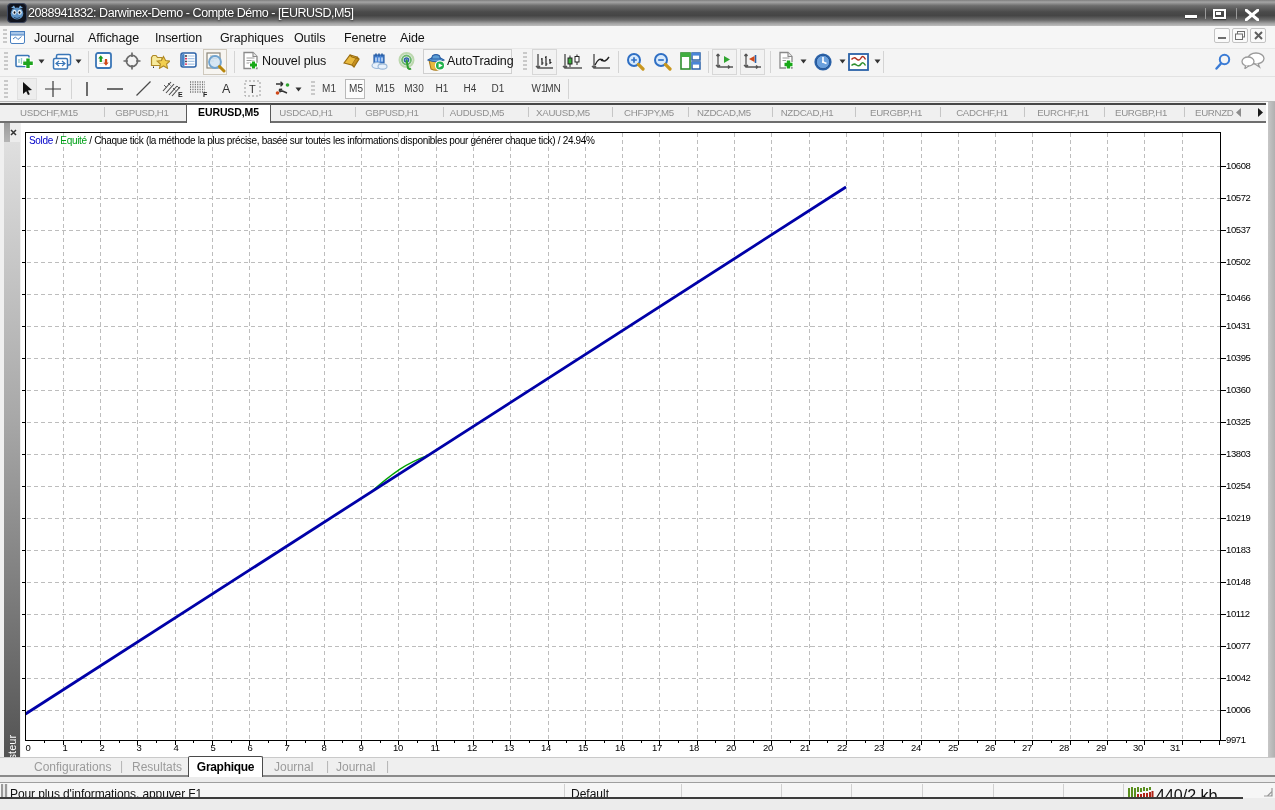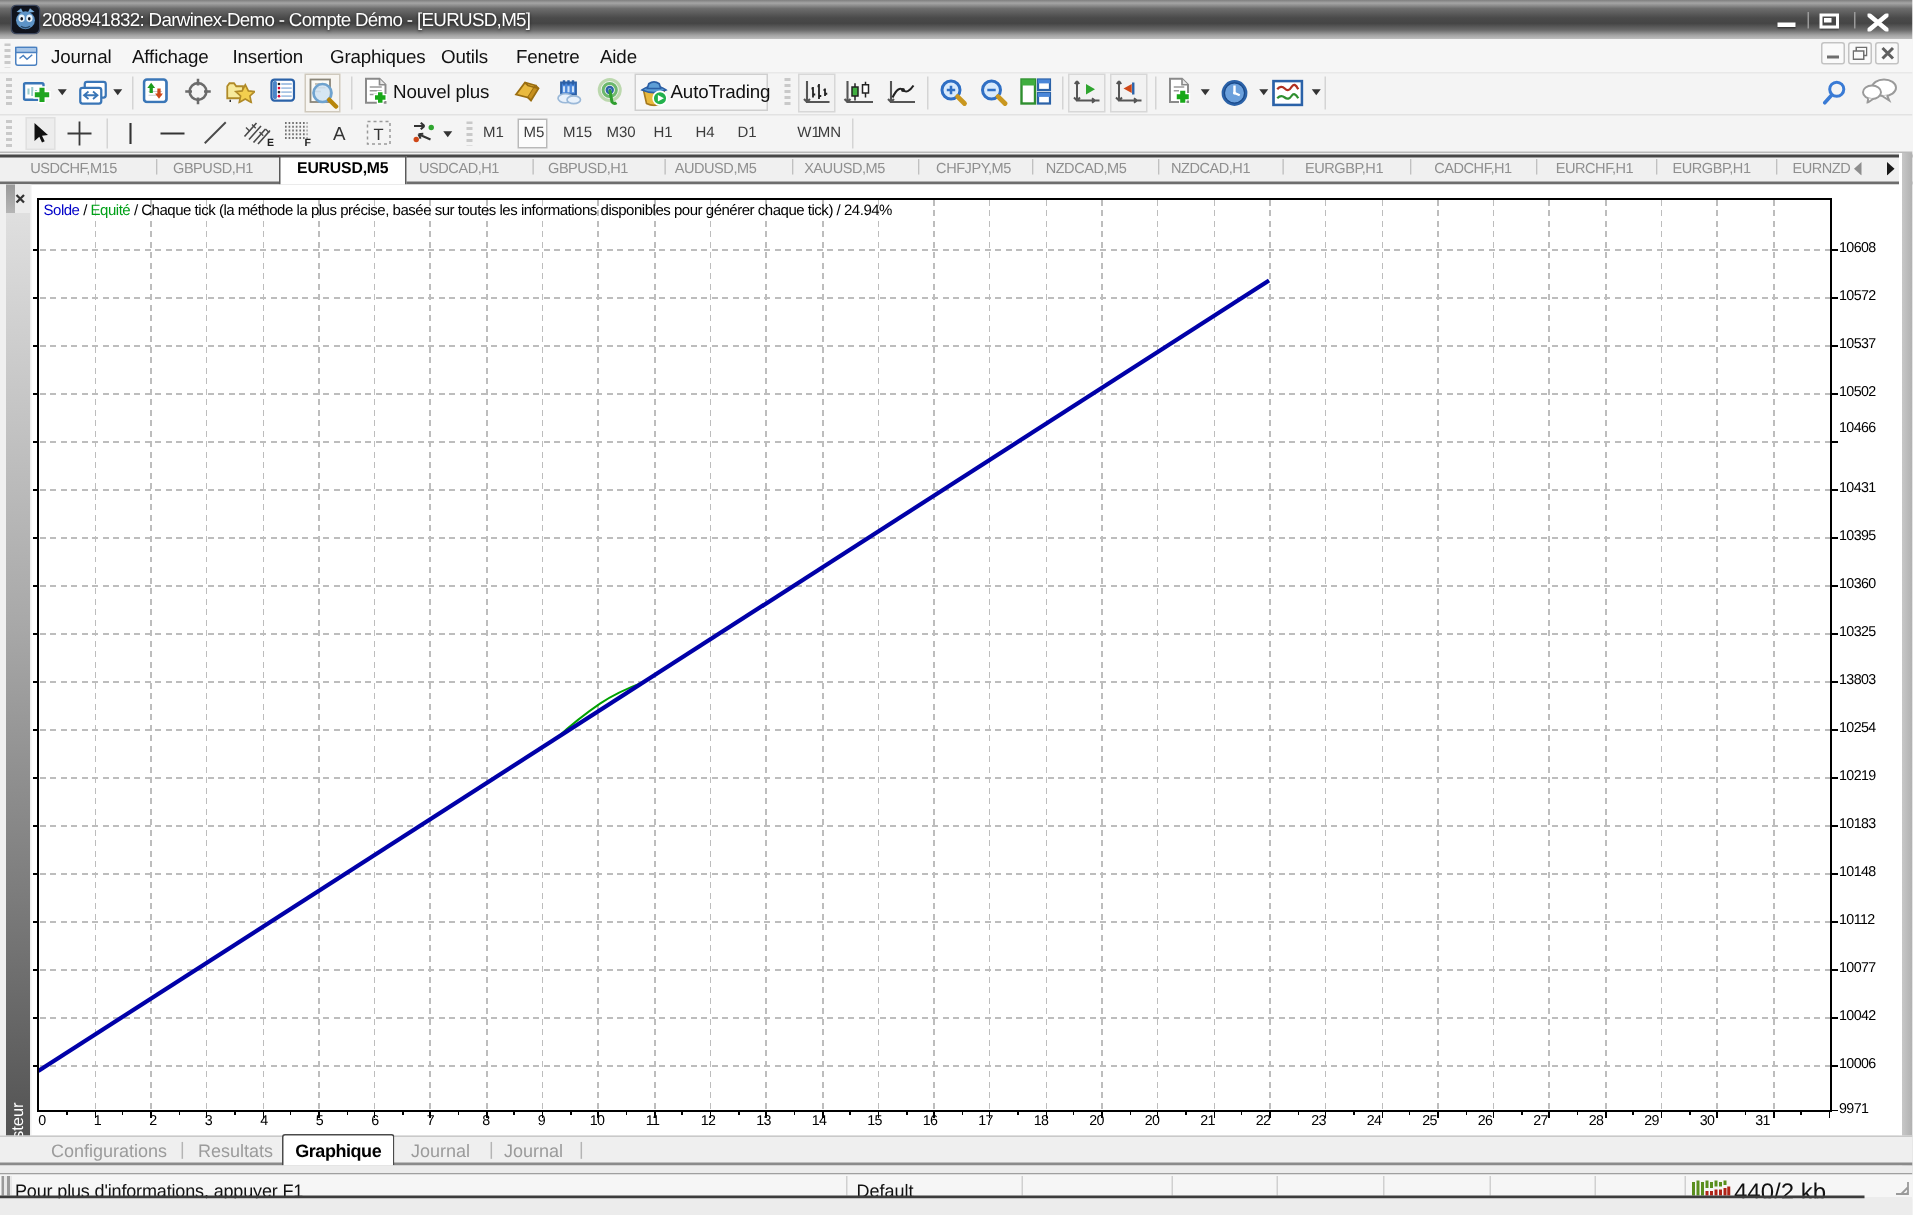--- a/index.html
+++ b/index.html
@@ -369,21 +369,21 @@
 <path d="M1221.0 43.5h4.5M1221.0 75.5h4.5M1221.0 107.5h4.5M1221.0 139.5h4.5M1221.0 171.5h4.5M1221.0 203.5h4.5M1221.0 235.5h4.5M1221.0 267.5h4.5M1221.0 299.5h4.5M1221.0 331.5h4.5M1221.0 363.5h4.5M1221.0 395.5h4.5M1221.0 427.5h4.5M1221.0 459.5h4.5M1221.0 491.5h4.5M1221.0 523.5h4.5M1221.0 555.5h4.5M1221.0 587.5h4.5M1221.0 617.4h4.5" stroke="#000" stroke-width="1" shape-rendering="crispEdges"></path>
 <path d="M25.5 43.5h-3.5M25.5 75.5h-3.5M25.5 107.5h-3.5M25.5 139.5h-3.5M25.5 171.5h-3.5M25.5 203.5h-3.5M25.5 235.5h-3.5M25.5 267.5h-3.5M25.5 299.5h-3.5M25.5 331.5h-3.5M25.5 363.5h-3.5M25.5 395.5h-3.5M25.5 427.5h-3.5M25.5 459.5h-3.5M25.5 491.5h-3.5M25.5 523.5h-3.5M25.5 555.5h-3.5M25.5 587.5h-3.5" stroke="#000" stroke-width="1" shape-rendering="crispEdges"></path>
 </svg>
 
 <div class="abs" style="left:29px;top:135px;font-size:10px;letter-spacing:-0.32px;color:#000;white-space:nowrap"><span style="color:#0000c8">Solde</span> / <span style="color:#00a018">Equité</span> / Chaque tick (la méthode la plus précise, basée sur toutes les informations disponibles pour générer chaque tick) / 24.94%</div>
 
 <div class="yl" style="top:160px">10608</div>
 <div class="yl" style="top:192px">10572</div>
 <div class="yl" style="top:224px">10537</div>
 <div class="yl" style="top:256px">10502</div>
-<div class="yl" style="top:280px">10466</div>
+<div class="yl" style="top:292px">10466</div>
 <div class="yl" style="top:320px">10431</div>
 <div class="yl" style="top:352px">10395</div>
 <div class="yl" style="top:384px">10360</div>
 <div class="yl" style="top:416px">10325</div>
 <div class="yl" style="top:448px">13803</div>
 <div class="yl" style="top:480px">10254</div>
 <div class="yl" style="top:512px">10219</div>
 <div class="yl" style="top:544px">10183</div>
 <div class="yl" style="top:576px">10148</div>
 <div class="yl" style="top:608px">10112</div>

